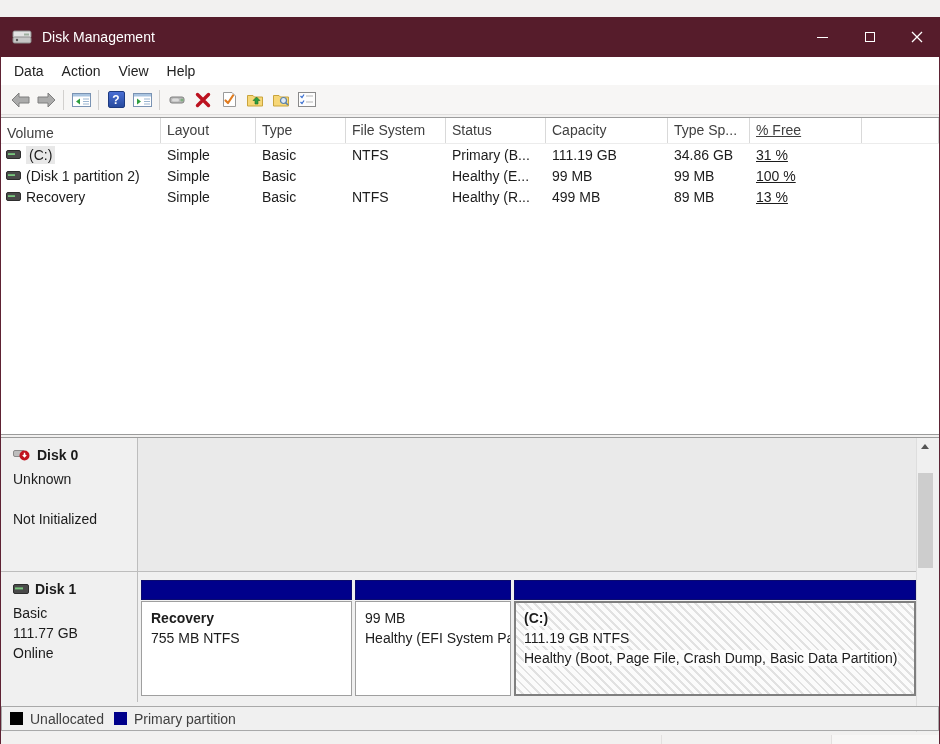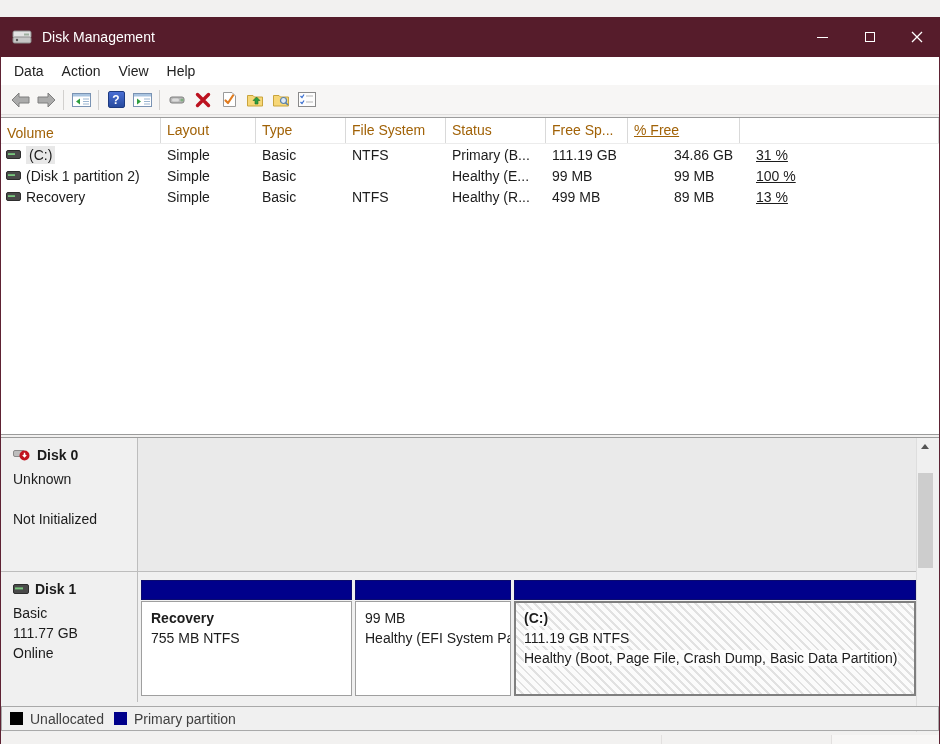--- a/index.html
+++ b/index.html
@@ -26,21 +26,21 @@
              border-bottom:1px solid #e0dedd; display:flex; align-items:center; padding-left:6px; }
   .tb-btn { width:26px; height:24px; display:flex; align-items:center; justify-content:center; }
   .tb-sep { width:1px; height:20px; background:#d2d0ce; margin:0 4px; }
   .help-box { width:17px; height:17px; background:linear-gradient(#4a6fd4,#274a9e); border:1px solid #1d3a80;
               color:#fff; font-weight:bold; font-size:12px; display:flex; align-items:center; justify-content:center; border-radius:2px;}
 
   
   .listview { position:absolute; top:100px; left:0; right:0; height:318px; background:#fff;
               border-top:1px solid #9b9b9b; border-bottom:1px solid #9b9b9b; font-size:14px; color:#1c1c1c; }
   .lv-header { display:flex; height:26px; align-items:stretch; border-bottom:1px solid #ececec; }
-  .lv-header .hcell { padding:4px 0 0 6px; border-right:1px solid #d9d9d9; color:#a16207; }
+  .lv-header .hcell { padding:4px 0 0 6px; border-right:1px solid #d9d9d9; color:#404040; }
   .lv-row { display:flex; height:21px; align-items:center; }
   .c-volume { width:160px; display:flex; align-items:center; padding-left:5px; }
   .c-layout { width:95px; padding-left:6px; }
   .c-type   { width:90px; padding-left:6px; }
   .c-fs     { width:100px; padding-left:6px; }
   .c-status { width:100px; padding-left:6px; white-space:nowrap; overflow:hidden; }
   .c-cap    { width:122px; padding-left:6px; }
   .c-free   { width:82px; padding-left:6px; white-space:nowrap; overflow:hidden; }
   .c-pct    { width:112px; padding-left:6px;text-decoration:underline; }
   .c-fill   { flex:1; }
@@ -208,21 +208,22 @@
     </div>
   </div>
 
   <div class="listview">
     <div class="lv-header">
       <div class="hcell c-volume">Volume</div>
       <div class="hcell c-layout">Layout</div>
       <div class="hcell c-type">Type</div>
       <div class="hcell c-fs">File System</div>
       <div class="hcell c-status">Status</div>
-      <div class="hcell c-free">Free Sp...</div>
+      <div class="hcell c-cap">Capacity</div>
+      <div class="hcell c-free">Type Sp...</div>
       <div class="hcell c-pct">% Free</div>
       <div class="hcell c-fill"></div>
     </div>
 
     <div class="lv-row">
       <div class="c-volume">
         <span class="vol-ico">
           <svg width="15" height="9" viewBox="0 0 15 9">
               <rect x="0.5" y="0.5" width="14" height="8" rx="1.5" fill="#4a4a4a" stroke="#2d2d2d"></rect>
               <rect x="2" y="3.2" width="7" height="1.8" fill="#79c77e"></rect>

